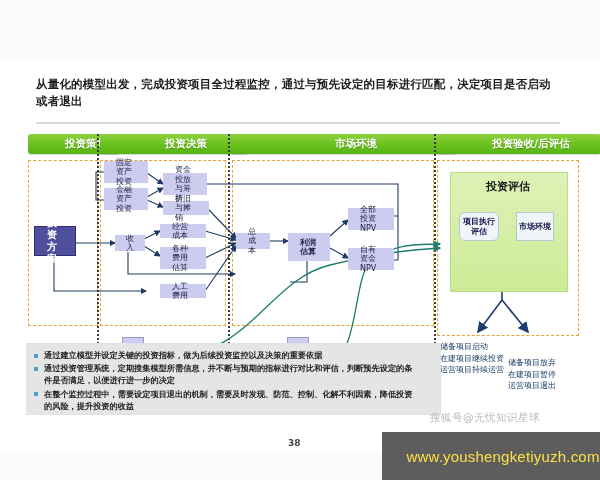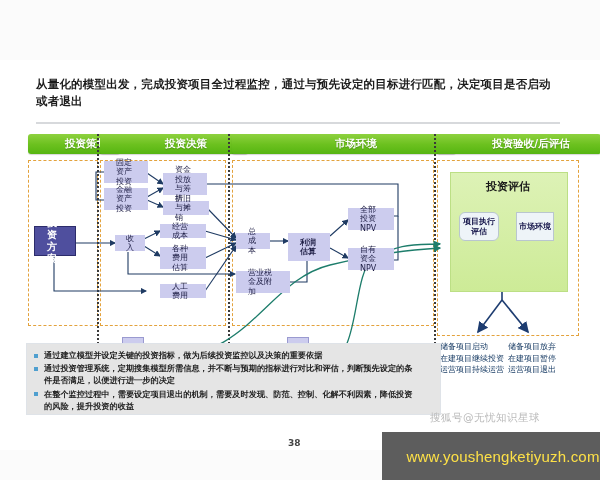--- a/index.html
+++ b/index.html
@@ -126,21 +126,21 @@
   }
   .eval-sub.a{left:459px;top:152px;width:40px;height:29px;border-radius:6px;}
   .eval-sub.b{left:516px;top:152px;width:38px;height:29px;}
 
   .outcome{
     position:absolute;top:281px;
     font-size:8px;line-height:11.5px;color:#163a63;
     white-space:nowrap;
   }
   .outcome.c1{left:440px;}
-  .outcome.c2{left:508px;}
+  .outcome.c2{left:508px;margin-top:16px;}
 
   
   .bullets{
     position:absolute;left:26px;top:283px;width:415px;height:72px;
     background:#e5e5e5;border:1px solid #dfe3e8;
     box-sizing:border-box;padding:5px 20px 4px 6px;font-weight:bold;
   }
   .bullet{
     position:relative;padding-left:11px;
     font-size:8.2px;line-height:12.2px;color:#222;
@@ -273,21 +273,20 @@
     <div class="node" style="left:163px;top:141px;width:46px;height:14px;">折旧与摊销</div>
 
     <div class="node" style="left:115px;top:175px;width:30px;height:16px;">收入</div>
 
     <div class="node" style="left:160px;top:164px;width:46px;height:14px;">经营成本</div>
     <div class="node" style="left:160px;top:187px;width:46px;height:22px;">各种费用估算</div>
     <div class="node" style="left:160px;top:224px;width:46px;height:14px;">人工费用</div>
 
     <div class="node" style="left:236px;top:173px;width:34px;height:16px;">总成本</div>
     <div class="node" style="left:288px;top:173px;width:42px;height:28px;font-weight:bold;">利润估算</div>
-    <div class="node" style="left:236px;top:211px;width:54px;height:22px;">营业税金及附加</div>
 
     <div class="node" style="left:348px;top:148px;width:46px;height:22px;">全部投资NPV</div>
     <div class="node" style="left:348px;top:188px;width:46px;height:22px;">自有资金NPV</div>
 
     <div class="docnode" style="left:103px;top:288px;width:60px;height:19px;">
       <div class="cap"></div>
       <div class="body">
           <span>预期NPV</span>
         </div>
     </div>

